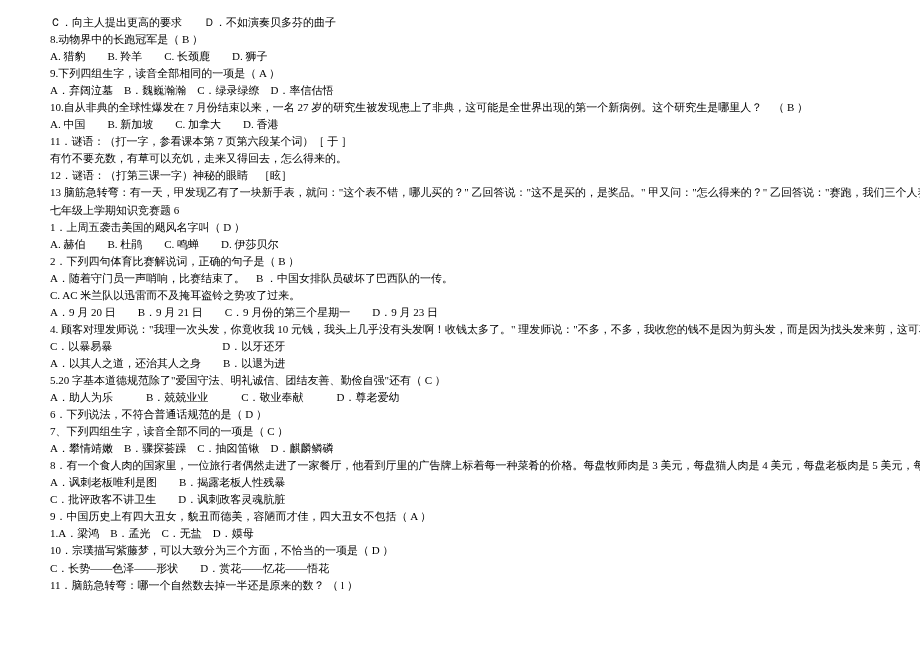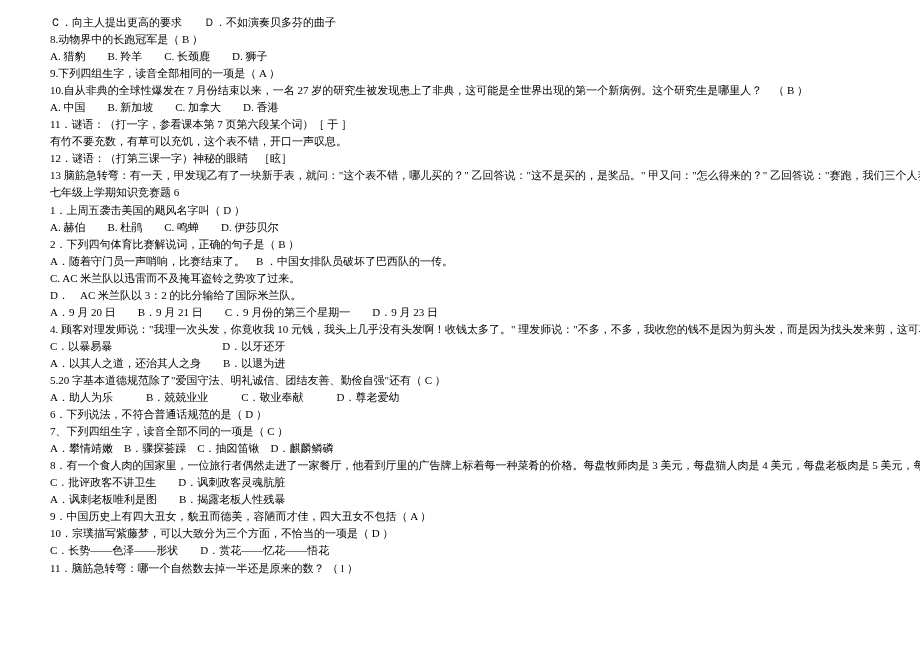--- a/index.html
+++ b/index.html
@@ -17,42 +17,43 @@
     }
   </style>
 </head>
 <body>
 
 <div id="content">
     <div class="line">Ｃ．向主人提出更高的要求　　Ｄ．不如演奏贝多芬的曲子</div>
     <div class="line">8.动物界中的长跑冠军是（ B ）</div>
     <div class="line">A. 猎豹　　B. 羚羊　　C. 长颈鹿　　D. 狮子</div>
     <div class="line">9.下列四组生字，读音全部相同的一项是（ A ）</div>
+    <div class="line">A．弃阔泣墓　B．魏巍瀚瀚　C．绿录绿缭　D．率信估悟</div>
     <div class="line">10.自从非典的全球性爆发在 7 月份结束以来，一名 27 岁的研究生被发现患上了非典，这可能是全世界出现的第一个新病例。这个研究生是哪里人？　（ B ）</div>
     <div class="line">A. 中国　　B. 新加坡　　C. 加拿大　　D. 香港</div>
     <div class="line">11．谜语：（打一字，参看课本第 7 页第六段某个词）［ 于 ］</div>
-    <div class="line">有竹不要充数，有草可以充饥，这个表不错，开口一声叹息。</div>
+    <div class="line">有竹不要充数，有草可以充饥，走来又得回去，怎么得来的。</div>
     <div class="line">12．谜语：（打第三课一字）神秘的眼睛　［眩］</div>
     <div class="line">13 脑筋急转弯：有一天，甲发现乙有了一块新手表，就问："这个表不错，哪儿买的？" 乙回答说："这不是买的，是奖品。" 甲又问："怎么得来的？" 乙回答说："赛跑，我们三个人赛跑，我跑第一。" 甲问："那两个人是谁？" 乙回答说："警察和一个丢表的。" 问：乙的手表是怎么得来的?[偷来的或抢来的]</div>
     <div class="line">七年级上学期知识竞赛题 6</div>
     <div class="line">1．上周五袭击美国的飓风名字叫（ D ）</div>
     <div class="line">A. 赫伯　　B. 杜鹃　　C. 鸣蝉　　D. 伊莎贝尔</div>
     <div class="line">2．下列四句体育比赛解说词，正确的句子是（ B ）</div>
     <div class="line">A．随着守门员一声哨响，比赛结束了。　B ．中国女排队员破坏了巴西队的一传。</div>
     <div class="line">C. AC 米兰队以迅雷而不及掩耳盗铃之势攻了过来。</div>
-    <div class="line">D．　AC 米兰队以 3：2 的比分输给了国际米兰队。</div>
     <div class="line">A．9 月 20 日　　B．9 月 21 日　　C．9 月份的第三个星期一　　D．9 月 23 日</div>
     <div class="line">4. 顾客对理发师说："我理一次头发，你竟收我 10 元钱，我头上几乎没有头发啊！收钱太多了。" 理发师说："不多，不多，我收您的钱不是因为剪头发，而是因为找头发来剪，这可花了我不少时间啊！" 顾客说："那么，我还是不能给你 10 元钱。您数 10 元钱得花多少时间啊！" 顾客如此回敬理发师，使用的招数是（ A ）</div>
     <div class="line">C．以暴易暴　　　　　　　　　　D．以牙还牙</div>
     <div class="line">A．以其人之道，还治其人之身　　B．以退为进</div>
     <div class="line">5.20 字基本道德规范除了"爱国守法、明礼诚信、团结友善、勤俭自强"还有（ C ）</div>
     <div class="line">A．助人为乐　　　B．兢兢业业　　　C．敬业奉献　　　D．尊老爱幼</div>
     <div class="line">6．下列说法，不符合普通话规范的是（ D ）</div>
     <div class="line">7、下列四组生字，读音全部不同的一项是（ C ）</div>
     <div class="line">A．攀情靖嫩　B．骤探荟躁　C．抽囟笛锹　D．麒麟鳞磷</div>
     <div class="line">8．有一个食人肉的国家里，一位旅行者偶然走进了一家餐厅，他看到厅里的广告牌上标着每一种菜肴的价格。每盘牧师肉是 3 美元，每盘猫人肉是 4 美元，每盘老板肉是 5 美元，每盘政客肉是 25 元。这位旅行者感到不住作为什么政客的肉比其他人的肉要贵这么多。"这种肉要弄干净多不容易！" 餐厅老板回答说。这则小幽默的主题是：（ D ）</div>
+    <div class="line">A．讽刺老板唯利是图　　B．揭露老板人性残暴</div>
     <div class="line">C．批评政客不讲卫生　　D．讽刺政客灵魂肮脏</div>
-    <div class="line">A．讽刺老板唯利是图　　B．揭露老板人性残暴</div>
     <div class="line">9．中国历史上有四大丑女，貌丑而德美，容陋而才佳，四大丑女不包括（ A ）</div>
+    <div class="line">1.A．梁鸿　B．孟光　C．无盐　D．嫫母</div>
     <div class="line">10．宗璞描写紫藤梦，可以大致分为三个方面，不恰当的一项是（ D ）</div>
     <div class="line">C．长势——色泽——形状　　D．赏花——忆花——悟花</div>
     <div class="line">11．脑筋急转弯：哪一个自然数去掉一半还是原来的数？ （ l ）</div>
   </div>
 
 </body></html>

